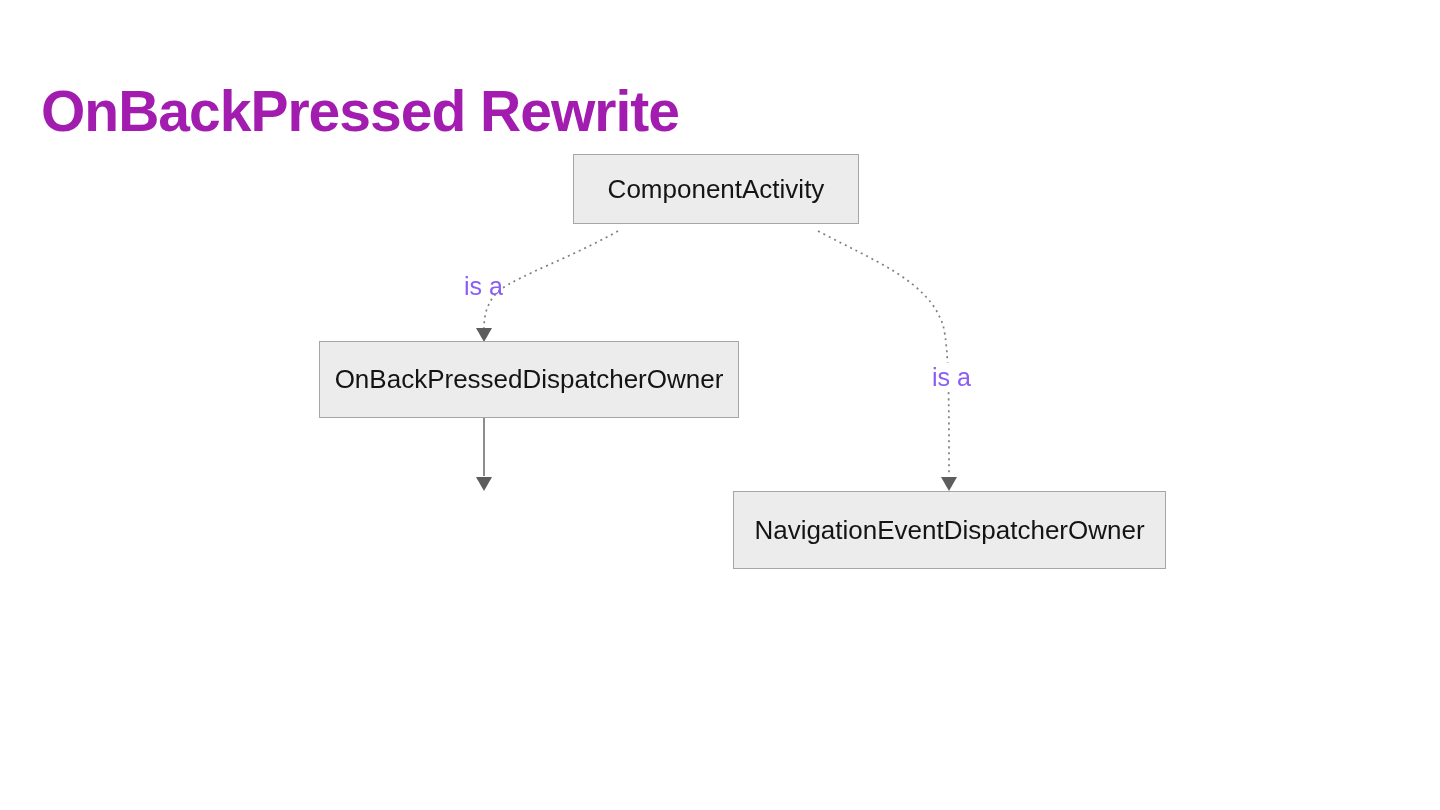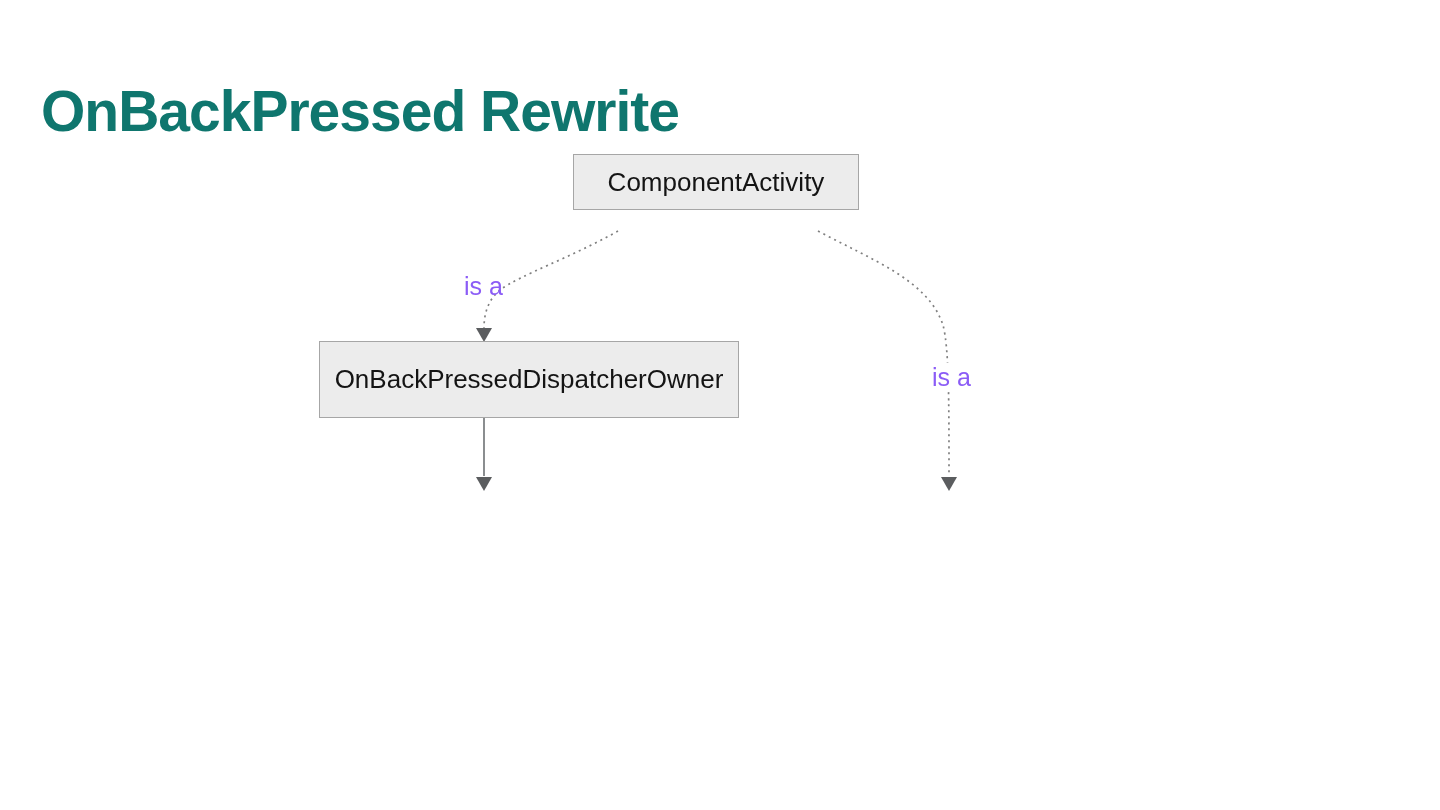--- a/index.html
+++ b/index.html
@@ -17,21 +17,21 @@
   }
   .slide-title {
     position: absolute;
     left: 41px;
     top: 83px;
     margin: 0;
     font-size: 57px;
     line-height: 1;
     font-weight: 700;
     letter-spacing: -1px;
-    color: #0f766e;
+    color: #a21caf;
     white-space: nowrap;
   }
   .edges-svg {
     position: absolute;
     left: 0;
     top: 0;
     width: 1440px;
     height: 810px;
   }
   .node {
@@ -39,21 +39,21 @@
     box-sizing: border-box;
     background: #ececec;
     border: 1px solid #a6a6a6;
     display: flex;
     align-items: center;
     justify-content: center;
     font-size: 26px;
     color: #141414;
     white-space: nowrap;
   }
-  #node-component-activity { left: 573px; top: 154px; width: 286px; height: 56px; }
+  #node-component-activity { left: 573px; top: 154px; width: 286px; height: 70px; }
   #node-onbackpresseddispatcherowner { left: 274px; top: 341px; width: 420px; height: 77px; margin-left: 45px; }
   #node-onbackpresseddispatcher { left: 307px; top: 491px; width: 354px; height: 78px; }
   #node-navigationeventdispatcherowner { left: 733px; top: 491px; width: 433px; height: 78px; }
   .edge-label {
     position: absolute;
     font-size: 25px;
     color: #8b5cf6;
     line-height: 1;
     white-space: nowrap;
   }
@@ -91,14 +91,17 @@
 
   <div class="node" id="node-component-activity">
     <span>ComponentActivity</span>
   </div>
 
   <div class="node" id="node-onbackpresseddispatcherowner">
     <span>OnBackPressedDispatcherOwner</span>
   </div>
 
 
+  <div class="node" id="node-navigationeventdispatcherowner">
+    <span>NavigationEventDispatcherOwner</span>
+  </div>
 
 </div>
 
 </body></html>

